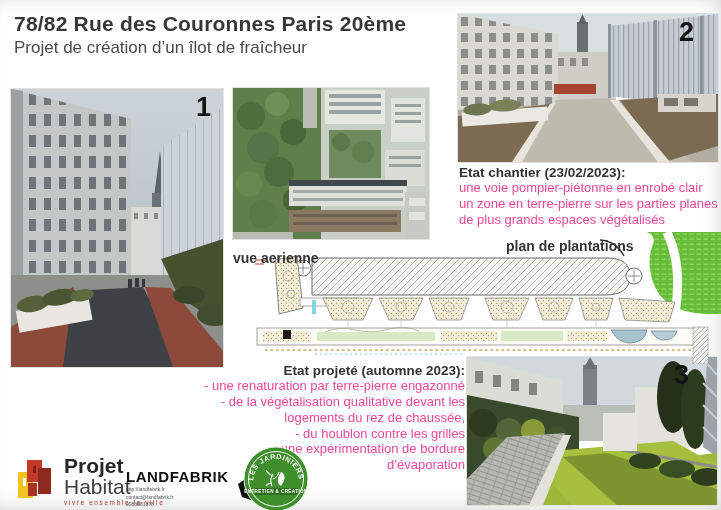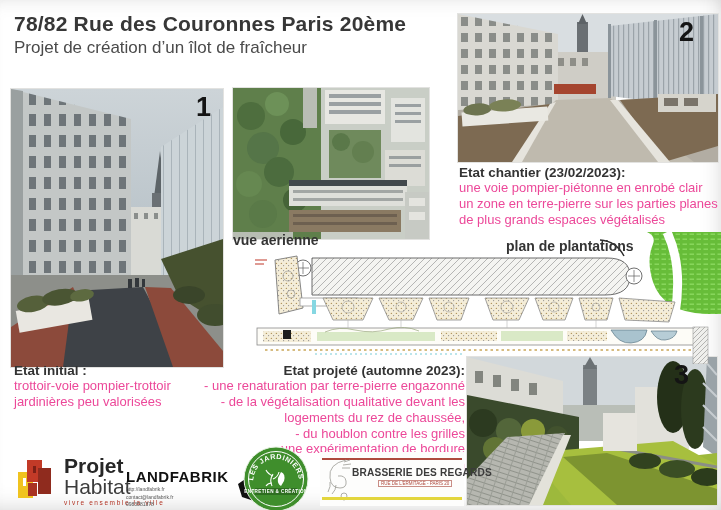--- a/index.html
+++ b/index.html
@@ -86,25 +86,20 @@
         <ellipse cx="52" cy="210" rx="18" ry="8" fill="#4a5533"></ellipse>
         <ellipse cx="74" cy="212" rx="12" ry="6" fill="#5d6a40"></ellipse>
       </g>
       <rect x="117" y="190" width="4" height="9" fill="#33373b"></rect>
       <rect x="124" y="189" width="4" height="9" fill="#33373b"></rect>
       <rect x="131" y="190" width="3" height="8" fill="#33373b"></rect>
     </svg>
     <div class="abs fignum" style="left:186px;top:6px;">1</div>
   </div>
 
-  <div class="abs" style="left:14px;top:363px;width:220px;">
-    <div class="sec-h">Etat initial :</div>
-    <div class="sec-p">trottoir-voie pompier-trottoir</div>
-    <div class="sec-p">jardinières peu valorisées</div>
-  </div>
 
   <div class="abs" style="left:232px;top:87px;">
     <svg class="photo" width="196" height="151" viewBox="0 0 196 151">
       <rect width="196" height="151" fill="#c9cec6"></rect>
       <rect x="0" y="0" width="88" height="151" fill="#5f7f4b"></rect>
       <circle cx="18" cy="28" r="14" fill="#4e6e3e"></circle>
         <circle cx="44" cy="16" r="12" fill="#6d9158"></circle>
       <circle cx="30" cy="60" r="16" fill="#557548"></circle>
         <circle cx="60" cy="44" r="13" fill="#48683a"></circle>
       <circle cx="16" cy="96" r="13" fill="#668851"></circle>
@@ -136,21 +131,21 @@
       </g>
       <rect x="56" y="122" width="112" height="22" fill="#8a7a62"></rect>
       <rect x="60" y="126" width="104" height="3" fill="#6d6050"></rect>
         <rect x="60" y="134" width="104" height="3" fill="#6d6050"></rect>
       <rect x="172" y="104" width="24" height="47" fill="#c7cac4"></rect>
       <rect x="176" y="110" width="16" height="8" fill="#e4e4df"></rect>
         <rect x="176" y="124" width="16" height="8" fill="#e4e4df"></rect>
       <rect x="0" y="144" width="60" height="7" fill="#b7bdb2"></rect>
     </svg>
   </div>
-  <div class="abs caption" style="left:233px;top:232px;z-index:5;">vue aerienne</div>
+  <div class="abs caption" style="left:233px;top:250px;z-index:5;">vue aerienne</div>
 
   <div class="abs" style="left:457px;top:13px;">
     <svg class="photo" width="260" height="148" viewBox="0 0 260 148">
       <defs>
         <pattern id="win2" width="14" height="16" patternUnits="userSpaceOnUse">
           <rect width="14" height="16" fill="#d9d8d2"></rect>
           <rect x="3" y="3" width="7" height="9" fill="#8a8d89"></rect>
         </pattern>
         <pattern id="fence" width="5" height="6" patternUnits="userSpaceOnUse">
           <rect width="5" height="6" fill="#c6ccd1"></rect>
@@ -387,29 +382,14 @@
         <path d="M30,28 q-4,6 -1,12"></path>
         <path d="M30,30 q-5,-2 -7,-6 M30,33 q5,-2 6,-7 M29,37 q-4,0 -6,3"></path>
         <path d="M38,26 q5,2 3,9 l-3,5 q-4,-2 -3,-8 Z" fill="#ffffff" stroke="none"></path>
       </g>
       <rect x="12" y="42" width="42" height="7" fill="#2e6e20"></rect>
       <text x="33" y="47.3" font-size="4.6" font-weight="bold" fill="#ffffff" text-anchor="middle" letter-spacing="0.4" font-family="Liberation Sans, sans-serif">ENTRETIEN &amp; CRÉATION</text>
       <circle cx="33" cy="33" r="32" fill="none" stroke="#e9f2e4" stroke-width="1"></circle>
     </svg>
   </div>
 
-  <div class="abs br-wrap" style="left:320px;top:452px;">
-    <div class="br-topline"></div>
-    <svg width="34" height="44" viewBox="0 0 34 44" style="position:absolute;left:0;top:6px;">
-      <g stroke="#9a9a94" stroke-width="0.8" fill="none">
-        <path d="M26,2 Q8,6 10,20 Q11,30 20,30 Q27,30 26,23 Q25,17 18,18"></path>
-        <path d="M24,4 L30,2 M23,7 L31,6 M22,10 L30,10"></path>
-        <path d="M8,34 q3,-6 2,-10 M12,36 q4,-4 4,-9"></path>
-        <circle cx="24" cy="38" r="3"></circle>
-        <path d="M21,41 q3,2 6,0"></path>
-      </g>
-    </svg>
-    <div class="br-name">BRASSERIE DES REGARDS</div>
-    <div class="br-sub">RUE DE L'ERMITAGE - PARIS 20</div>
-    <div class="br-botline"></div>
-  </div>
 
 </div>
 
 </body></html>

